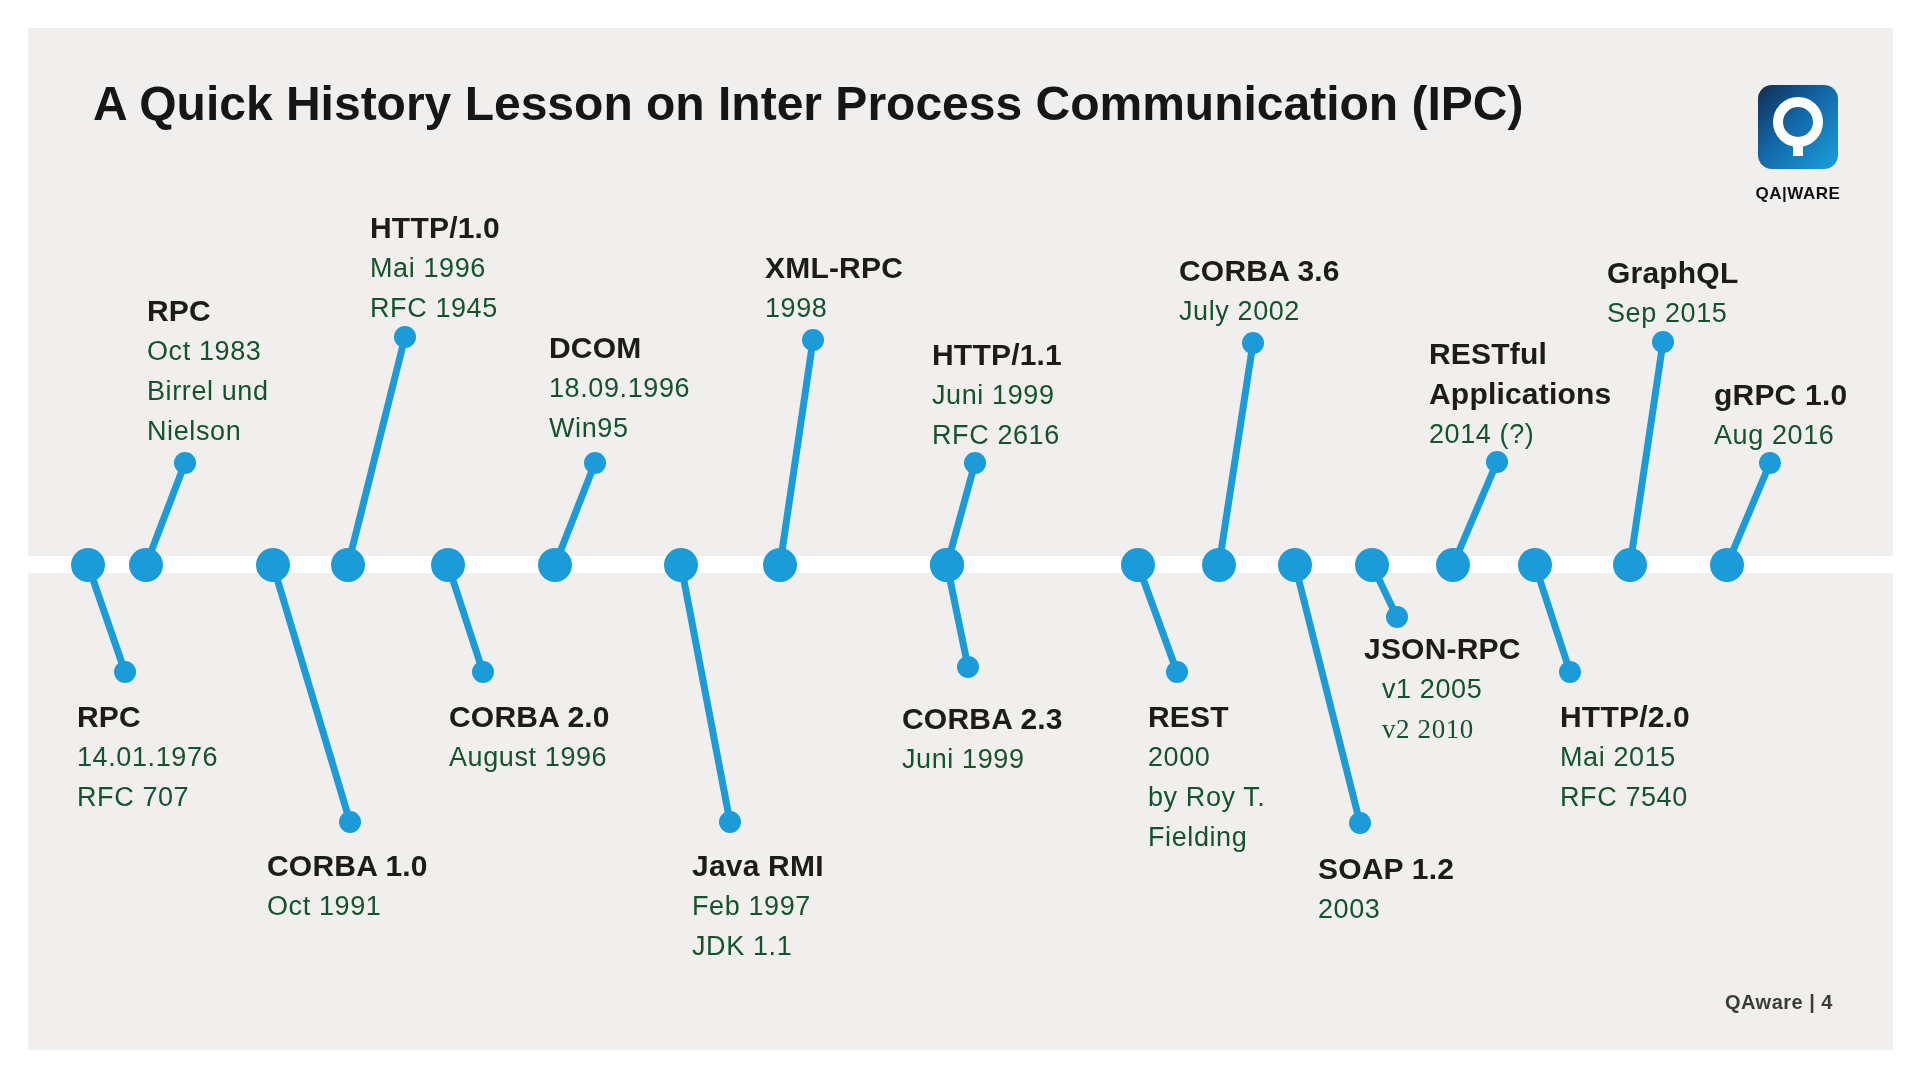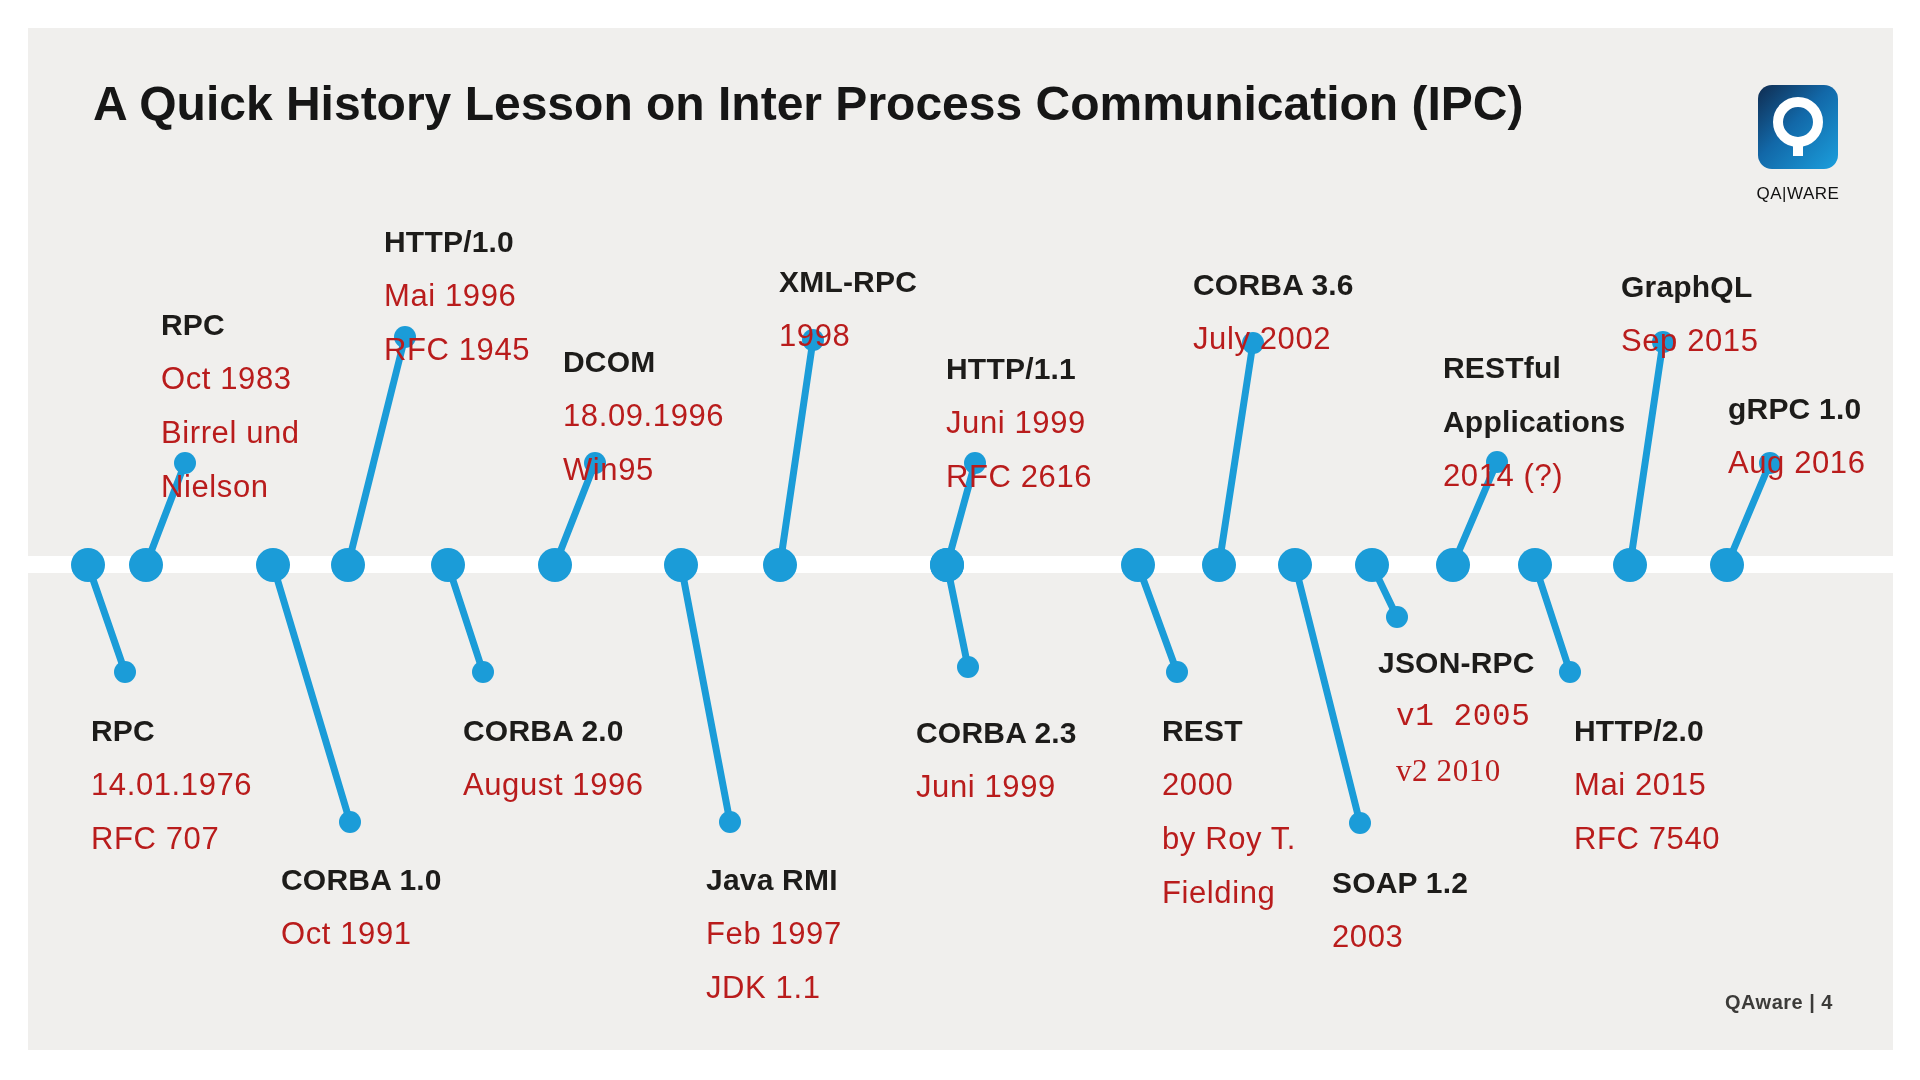--- a/index.html
+++ b/index.html
@@ -19,37 +19,37 @@
     color:#161616;white-space:nowrap;
   }
   .logo{
     position:absolute;left:1758px;top:85px;width:80px;height:84px;
     border-radius:14px;
     background:linear-gradient(135deg,#102c50 0%,#1268a8 45%,#1b9fdd 100%);
   }
   .logo svg{position:absolute;left:0;top:0;}
   .brand-text{
     position:absolute;left:1748px;top:184px;width:100px;
-    text-align:center;font-size:17px;font-weight:400;letter-spacing:0.5px;
+    text-align:center;font-size:17px;font-weight:700;letter-spacing:0.5px;
     color:#111111;white-space:nowrap;
   }
   .band{
     position:absolute;left:28px;top:556px;width:1865px;height:17px;
     background:#ffffff;
   }
   svg.overlay{position:absolute;left:0;top:0;width:1920px;height:1080px;}
   .event-label{position:absolute;white-space:nowrap;}
-  .event-label div{margin:16px;}
+  .event-label div{margin:2px;}
   .event-label .t{
     font-size:30px;line-height:38px;font-weight:700;
     color:#1d1c1a;letter-spacing:0.2px;
   }
   .event-label .d{
-    font-size:31px;line-height:38px;font-weight:400;
-    color:#b91c1c;letter-spacing:0.6px;
+    font-size:27px;line-height:38px;font-weight:400;
+    color:#14532d;letter-spacing:0.6px;
   }
   .footer{
     position:absolute;left:1633px;top:991px;width:200px;
     text-align:right;font-size:20px;font-weight:700;
     color:#3c3b39;letter-spacing:0.5px;
   }
 </style>
 </head>
 <body>
 
@@ -181,21 +181,21 @@
     <div class="event-label" style="left: 1177px; top: 250px;">
       <div class="t">CORBA 3.6</div>
       <div class="d">July 2002</div>
     </div>
     <div class="event-label" style="left: 1316px; top: 848px;">
       <div class="t">SOAP 1.2</div>
       <div class="d">2003</div>
     </div>
     <div class="event-label" style="left: 1362px; top: 628px;">
       <div class="t">JSON-RPC</div>
-      <div class="d" style="padding-left: 18px; font-family: Liberation Mono, monospace;">v1 2005</div>
+      <div class="d" style="padding-left: 18px;">v1 2005</div>
       <div class="d" style="padding-left: 18px; font-family: Liberation Serif, serif;">v2 2010</div>
     </div>
     <div class="event-label" style="left: 1427px; top: 333px;">
       <div class="t">RESTful</div>
       <div class="t">Applications</div>
       <div class="d">2014 (?)</div>
     </div>
     <div class="event-label" style="left: 1558px; top: 696px;">
       <div class="t">HTTP/2.0</div>
       <div class="d">Mai 2015</div>

